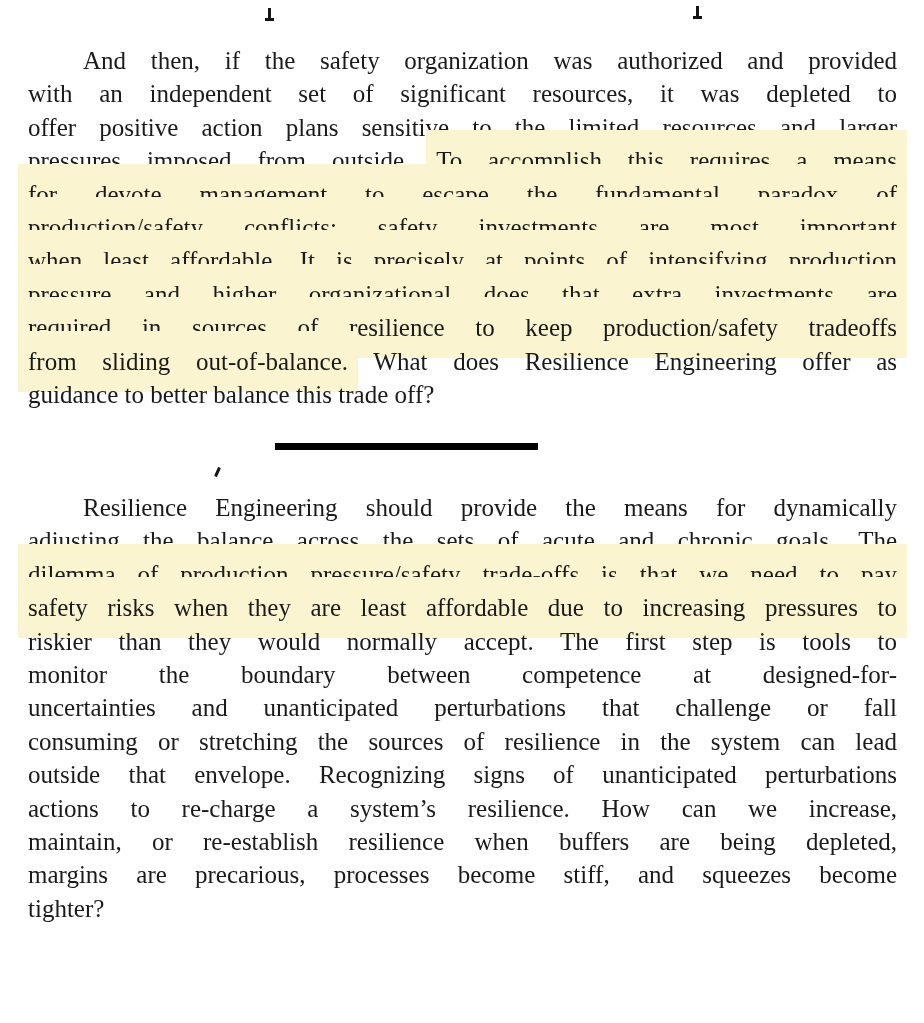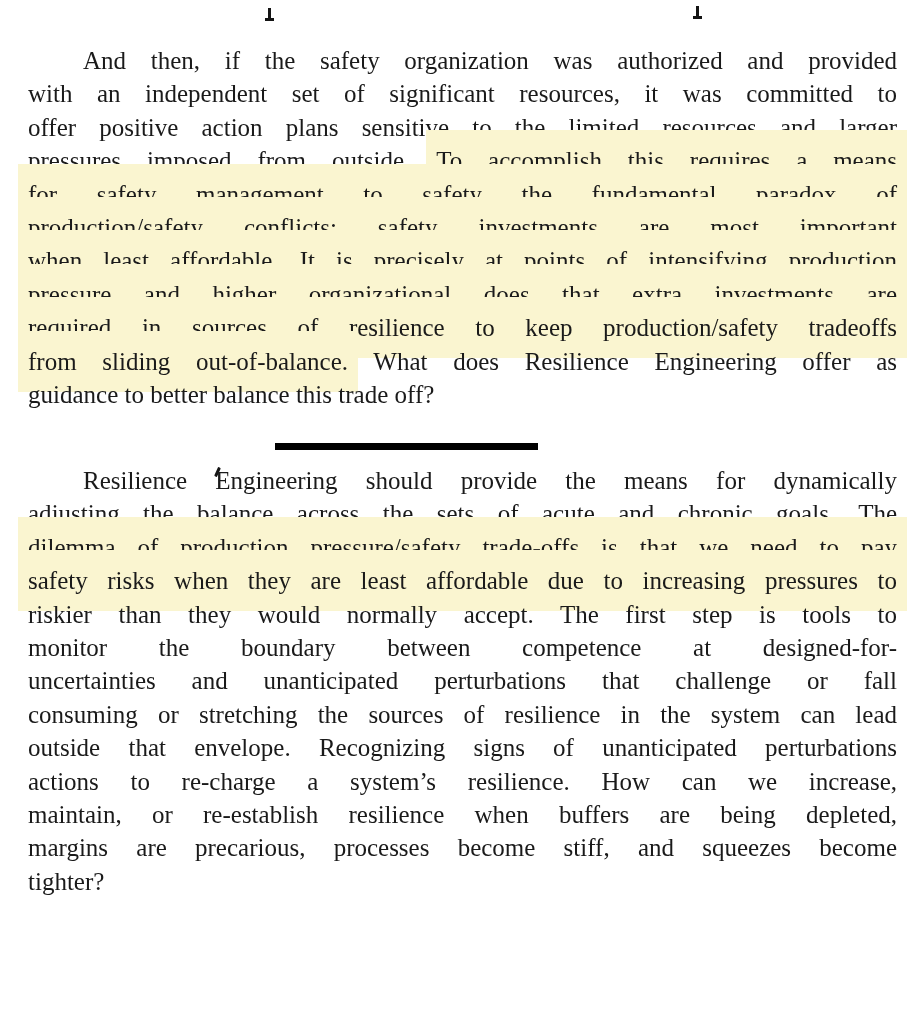--- a/index.html
+++ b/index.html
@@ -18,21 +18,21 @@
 
   
   .para {
     position: absolute;
     left: 28px;
     width: 869px;
     font-size: 25px;
     line-height: 33.4px;
   }
   #para-1 { top: 16px; margin-top: 28px; }
-  #para-2 { top: 464px; }
+  #para-2 { top: 491px; }
 
   .line {
     text-align: justify;
     text-align-last: justify;
     height: 33.4px;
     white-space: normal;
   }
   .line.flush {
     text-align: center;
     text-align-last: left;
@@ -103,24 +103,24 @@
     <div class="stem"></div>
     <div class="foot"></div>
   </div>
   <div class="frag" id="frag-right">
     <div class="stem"></div>
     <div class="foot"></div>
   </div>
 
   <div class="para" id="para-1">
       <div class="line indent"><span class="plain">And then, if the safety organization was authorized and provided</span></div>
-      <div class="line"><span class="plain">with an independent set of significant resources, it was committed to</span></div>
+      <div class="line"><span class="plain">with an independent set of significant resources, it was depleted to</span></div>
       <div class="line"><span class="plain">offer positive action plans sensitive to the limited resources and larger</span></div>
       <div class="line"><span class="plain">pressures imposed from outside. </span><span class="hl">To accomplish this requires a means</span></div>
-      <div class="line"><span class="hl">for safety management to safety the fundamental paradox of</span></div>
+      <div class="line"><span class="hl">for devote management to escape the fundamental paradox of</span></div>
       <div class="line"><span class="hl">production/safety conflicts: safety investments are most important</span></div>
       <div class="line"><span class="hl">when least affordable. It is precisely at points of intensifying production</span></div>
       <div class="line"><span class="hl">pressure and higher organizational does that extra investments are</span></div>
       <div class="line"><span class="hl">required in sources of resilience to keep production/safety tradeoffs</span></div>
       <div class="line"><span class="hl">from sliding out-of-balance.</span><span class="plain"> What does Resilience Engineering offer as</span></div>
       <div class="line flush"><span class="plain">guidance to better balance this trade off?</span></div>
     </div>
 
   <div class="rule" style="background: rgb(0, 0, 0);"></div>
 

